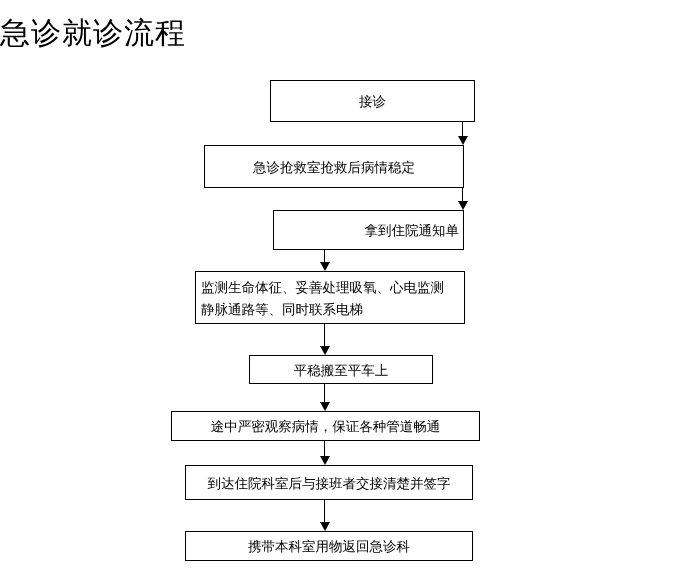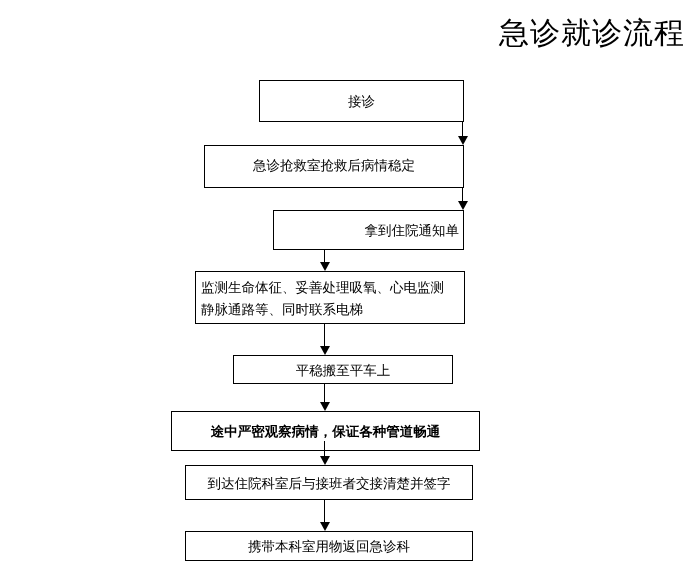--- a/index.html
+++ b/index.html
@@ -15,21 +15,21 @@
     width: 685px;
     height: 585px;
     background: #ffffff;
     overflow: hidden;
   }
   #chart-title {
     position: absolute;
     left: 0;
     top: 14px;
     width: 685px;
-    text-align: right;
+    text-align: left;
     font-family: "DejaVu Sans", "Liberation Sans", sans-serif;
     font-size: 30px;
     font-weight: 400;
     letter-spacing: 1px;
     color: #000000;
     line-height: 38px;
     white-space: nowrap;
   }
   .node {
     position: absolute;
@@ -75,30 +75,30 @@
     border-top: 9px solid #000000;
   }
 </style>
 </head>
 <body>
 
 <div id="canvas">
 
   <div id="chart-title">急诊就诊流程</div>
 
-  <div class="node" style="left:259px; top:80px; width:205px; height:42px;">
+  <div class="node" style="left:270px; top:80px; width:205px; height:42px;">
     <span class="node-text">接诊</span>
   </div>
 
   <div class="connector" style="left:462px; top:122px; height:23px;">
     <div class="stem" style="height:15px;"></div>
     <div class="head" style="top:14px;"></div>
   </div>
 
-  <div class="node" style="left:204px; top:145px; width:260px; height:43px;font-family:Liberation Mono, monospace;">
+  <div class="node" style="left:204px; top:145px; width:260px; height:43px;">
     <span class="node-text">急诊抢救室抢救后病情稳定</span>
   </div>
 
   <div class="connector" style="left:462px; top:188px; height:22px;">
     <div class="stem" style="height:14px;"></div>
     <div class="head" style="top:13px;"></div>
   </div>
 
   <div class="node" style="left:273px; top:210px; width:191px; height:40px;justify-content:flex-end;">
     <span class="node-text">拿到住院通知单</span>
@@ -112,30 +112,30 @@
   <div class="node multiline" style="left:195px; top:271px; width:270px; height:53px;">
     <span class="node-text">监测生命体征、妥善处理吸氧、心电监测
 静脉通路等、同时联系电梯</span>
   </div>
 
   <div class="connector" style="left:324px; top:324px; height:31px;">
     <div class="stem" style="height:23px;"></div>
     <div class="head" style="top:22px;"></div>
   </div>
 
-  <div class="node" style="left:233px; top:355px; width:220px; height:29px;text-align:center;">
+  <div class="node" style="left:249px; top:355px; width:184px; height:29px;text-align:center;">
     <span class="node-text">平稳搬至平车上</span>
   </div>
 
   <div class="connector" style="left:324px; top:384px; height:27px;">
     <div class="stem" style="height:19px;"></div>
     <div class="head" style="top:18px;"></div>
   </div>
 
-  <div class="node" style="left:171px; top:411px; width:309px; height:40px;font-weight:bold;">
+  <div class="node" style="left:171px; top:411px; width:309px; height:30px;">
     <span class="node-text">途中严密观察病情，保证各种管道畅通</span>
   </div>
 
   <div class="connector" style="left:324px; top:441px; height:24px;">
     <div class="stem" style="height:16px;"></div>
     <div class="head" style="top:15px;"></div>
   </div>
 
   <div class="node" style="left:185px; top:465px; width:288px; height:35px;">
     <span class="node-text">到达住院科室后与接班者交接清楚并签字</span>

